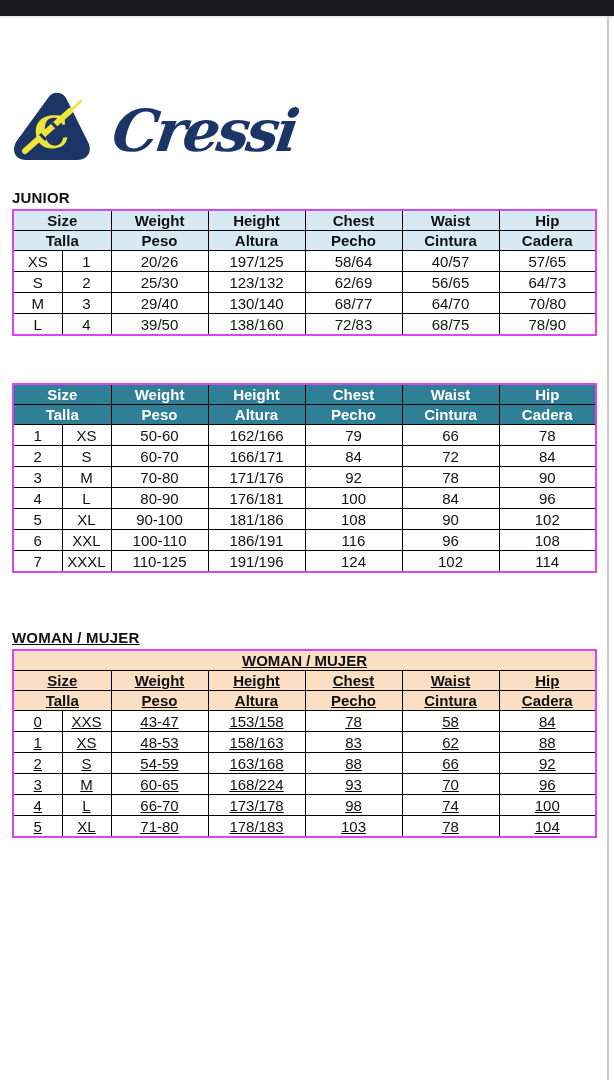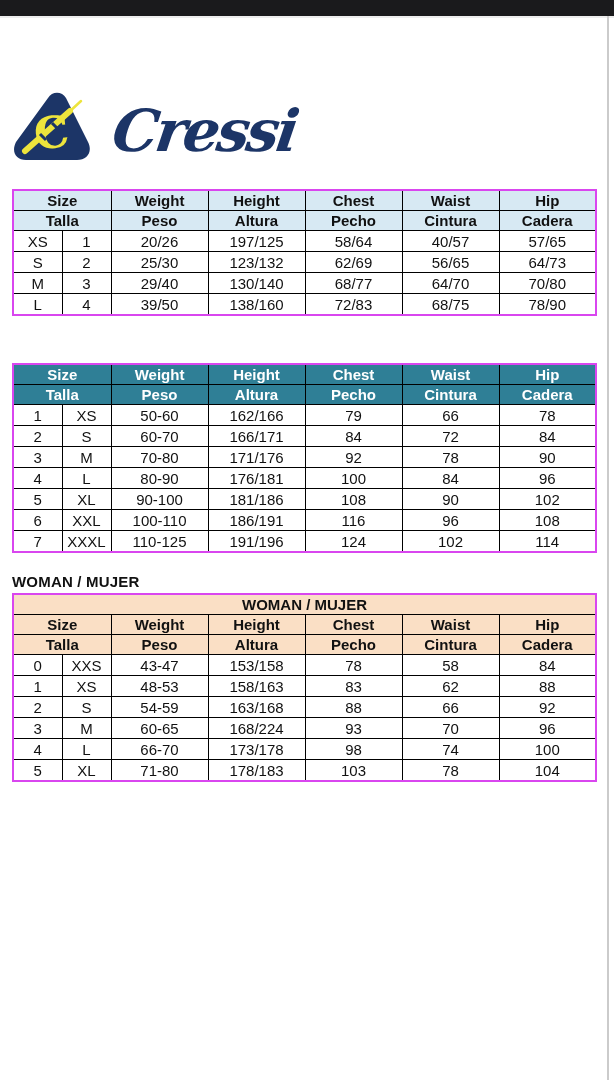--- a/index.html
+++ b/index.html
@@ -26,21 +26,21 @@
   .logo-wrap svg { display: block; }
   .size-section .section-title {
     font-size: 15px;
     font-weight: bold;
     color: #111;
     margin: 0 0 3px 0;
     letter-spacing: 0.2px;
   }
   .sec-junior { margin-top: 17px; }
   .sec-man    { margin-top: 47px; }
-  .sec-woman  { margin-top: 20px; }
+  .sec-woman  { margin-top: 56px; text-decoration: underline; }
   table.size-table {
     border-collapse: collapse;
     border: 2px solid #d946ef;
     table-layout: fixed;
     width: 583px;
   }
   .size-table th, .size-table td {
     border: 1px solid #000;
     text-align: center;
     padding: 0;
@@ -74,20 +74,21 @@
         <text x="22" y="60" font-family="DejaVu Serif, serif" font-weight="bold" font-size="44" fill="#ede43c" transform="rotate(-6 40 45)">C</text>
         <path d="M13 63 L58 23" stroke="#ede43c" stroke-width="6" stroke-linecap="round"></path>
         <path d="M56 25 L69 13" stroke="#ede43c" stroke-width="2.5" stroke-linecap="round"></path>
         <path d="M28 46 L34 52 M40 35 L46 41" stroke="#1c3567" stroke-width="3"></path>
       </g>
       <text x="98" y="63" font-family="DejaVu Serif, serif" font-style="italic" font-weight="bold" font-size="58" letter-spacing="-3" fill="#1c3567" transform="skewX(-8) translate(9,0)">Cressi</text>
     </svg>
   </div>
 
   <section class="size-section sec-junior">
+    <h2 class="section-title">JUNIOR</h2>
     <table class="size-table" style="--hbg: #d7e9f3; --hfg: #111111;">
         <colgroup>
           <col style="width: 49px;">
           <col style="width: 49px;">
           <col style="width: 97px;">
           <col style="width: 97px;">
           <col style="width: 97px;">
           <col style="width: 97px;">
           <col style="width: 97px;">
         </colgroup>

